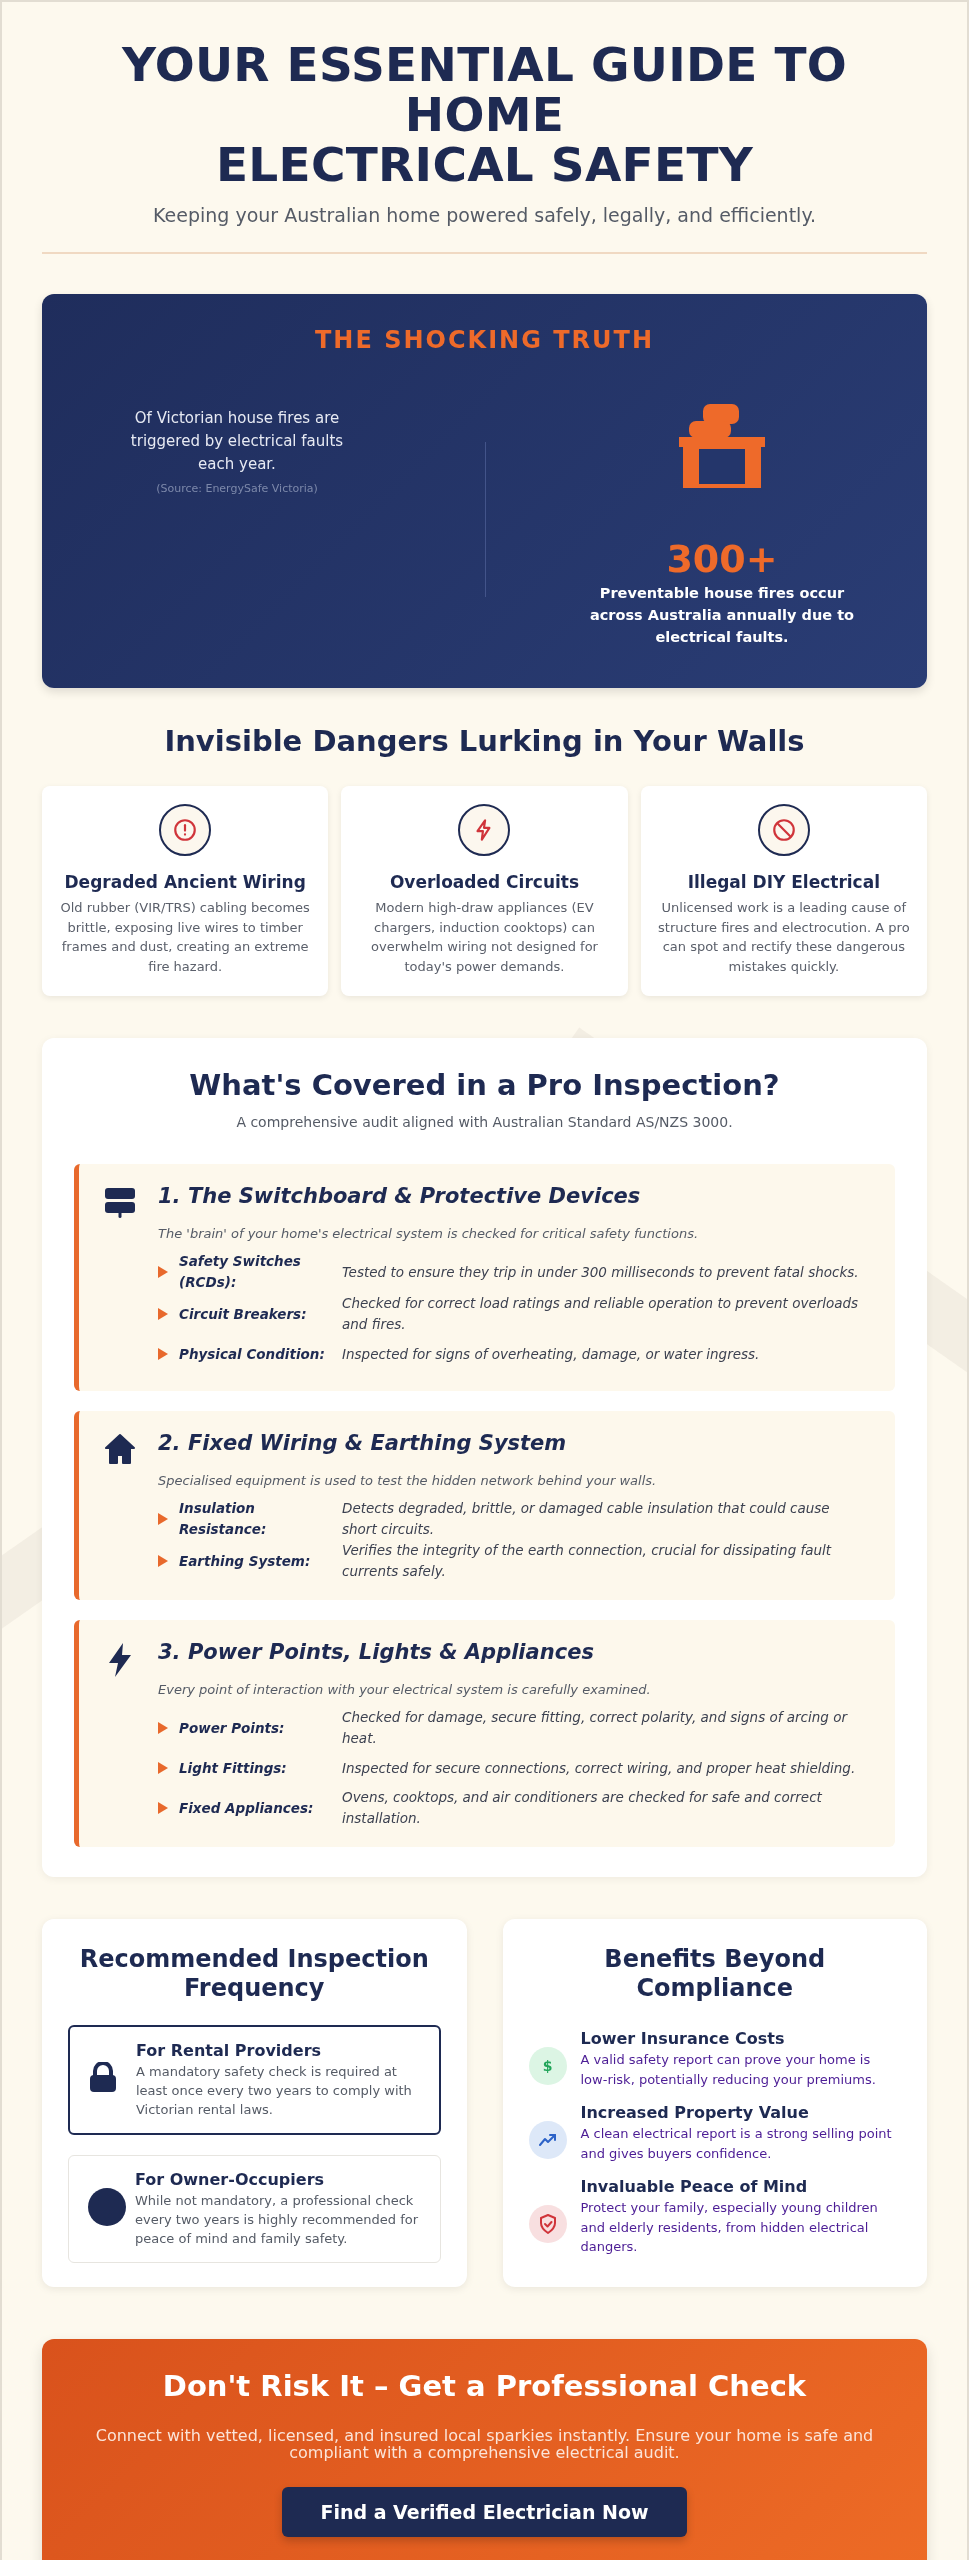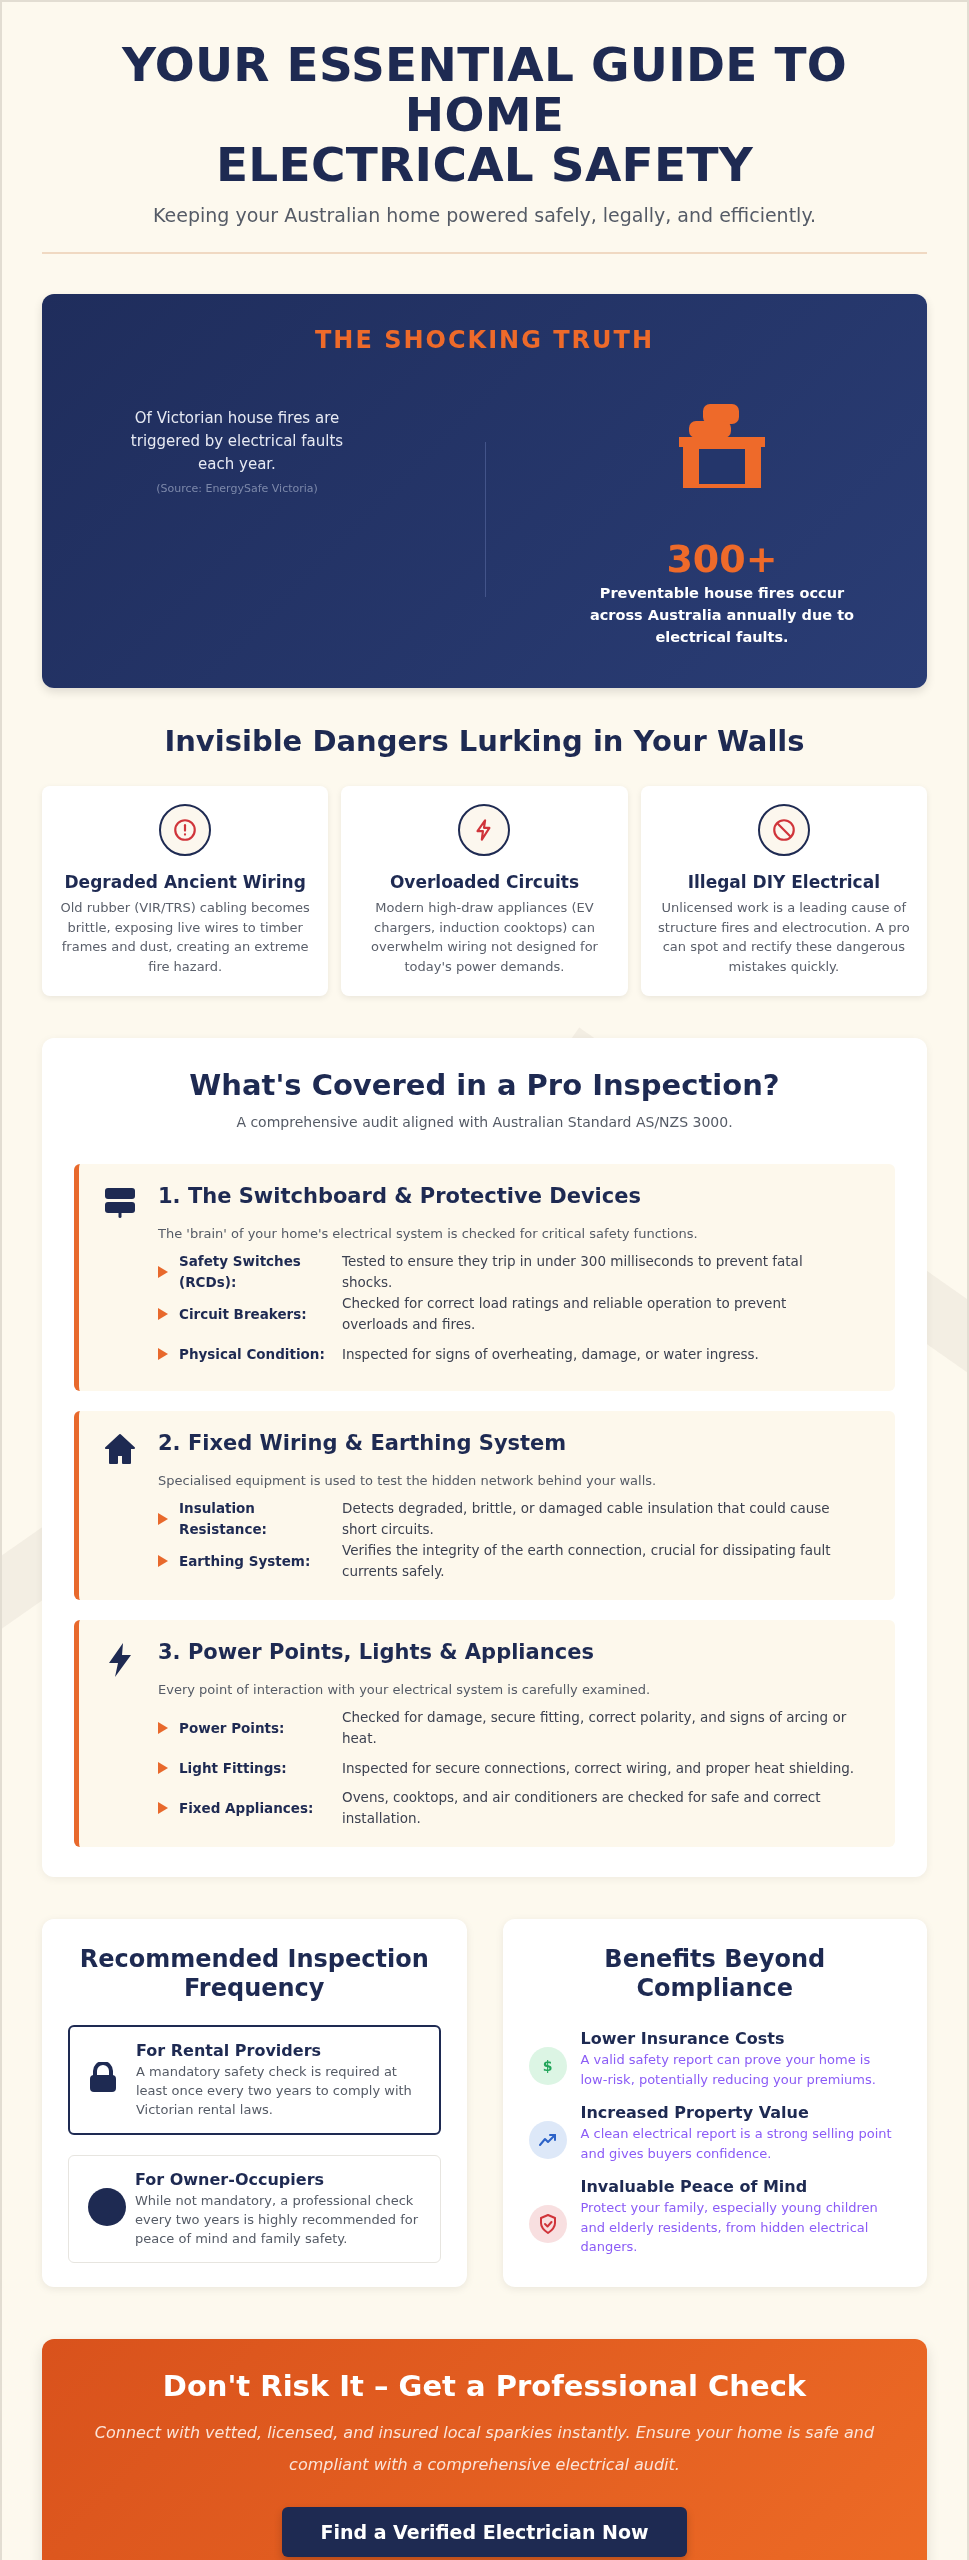--- a/index.html
+++ b/index.html
@@ -80,21 +80,21 @@
 
   
   .coverage {
     background: #fff; border-radius: 12px; margin-top: 42px; padding: 30px 32px 30px;
     box-shadow: 0 2px 8px rgba(0,0,0,0.06);
   }
   .coverage h2 { text-align: center; font-size: 29px; font-weight: bold; color: #1e2a52; }
   .coverage .sub { text-align: center; font-size: 14px; color: #555b66; margin-top: 12px; }
   .block {
     background: #fdf8ec; border-left: 5px solid #e8692c; border-radius: 6px;
-    padding: 20px 40px 18px 18px; position: relative; margin-top: 20px;
+    padding: 20px 30px 18px 18px; position: relative; margin-top: 20px; font-style: italic;
   }
   .block:first-of-type { margin-top: 34px; }
   .block .bic { position: absolute; left: 26px; top: 22px; width: 30px; height: 34px; }
   .block h3 { margin-left: 61px; font-size: 21px; font-weight: bold; color: #1e2a52; }
   .block .bdesc { margin-left: 61px; font-size: 13px; color: #555b66; margin-top: 18px; }
   .items { margin-left: 61px; margin-top: 10px; }
   .item { display: flex; align-items: center; min-height: 38px; }
   .item .arrow {
     width: 0; height: 0; border-top: 6px solid transparent; border-bottom: 6px solid transparent;
     border-left: 10px solid #e8692c; margin-right: 11px; flex-shrink: 0;
@@ -115,31 +115,31 @@
   .freq h4 { font-size: 16px; font-weight: bold; color: #1e2a52; }
   .freq p { font-size: 13px; line-height: 19px; color: #555b66; margin-top: 2px; }
   .freq .fic { position: absolute; left: 18px; top: 50%; transform: translateY(-50%); }
   .benefit { position: relative; padding-left: 52px; margin-top: 14px; }
   .benefit:first-of-type { margin-top: 26px; }
   .benefit .bi {
     position: absolute; left: 0; top: 18px; width: 38px; height: 38px; border-radius: 50%;
     display: flex; align-items: center; justify-content: center;
   }
   .benefit h4 { font-size: 16px; font-weight: bold; color: #1e2a52; }
-  .benefit p { font-size: 13px; line-height: 19.5px; color: #8b5cf6; margin-top: 2px; }
+  .benefit p { font-size: 13px; line-height: 19.5px; color: #4c1d95; margin-top: 2px; }
 
   
   .cta {
     margin-top: 52px; border-radius: 12px;
     background: linear-gradient(135deg, #d9521c 0%, #ee6c26 100%);
     padding: 30px 40px 36px; text-align: center; color: #fff;
     box-shadow: 0 6px 14px rgba(0,0,0,0.12);
   }
   .cta h2 { font-size: 29px; font-weight: bold; }
-  .cta p { font-size: 16px; line-height: 32px; margin-top: 14px; color: #fbe4d8; font-style: italic; }
+  .cta p { font-size: 16px; line-height: 17px; margin-top: 24px; color: #fbe4d8; }
   .cta-btn {
     display: inline-block; background: #1e2a52; color: #fff; font-weight: bold; font-size: 19px;
     padding: 14px 38px; border-radius: 6px; margin-top: 26px; border: none;
     box-shadow: 0 4px 8px rgba(0,0,0,0.2); font-family: "DejaVu Sans", sans-serif;
   }
   .cta .brand { font-weight: bold; font-size: 19px; letter-spacing: 2px; margin-top: 26px; }
 </style>
 </head>
 <body>
 

